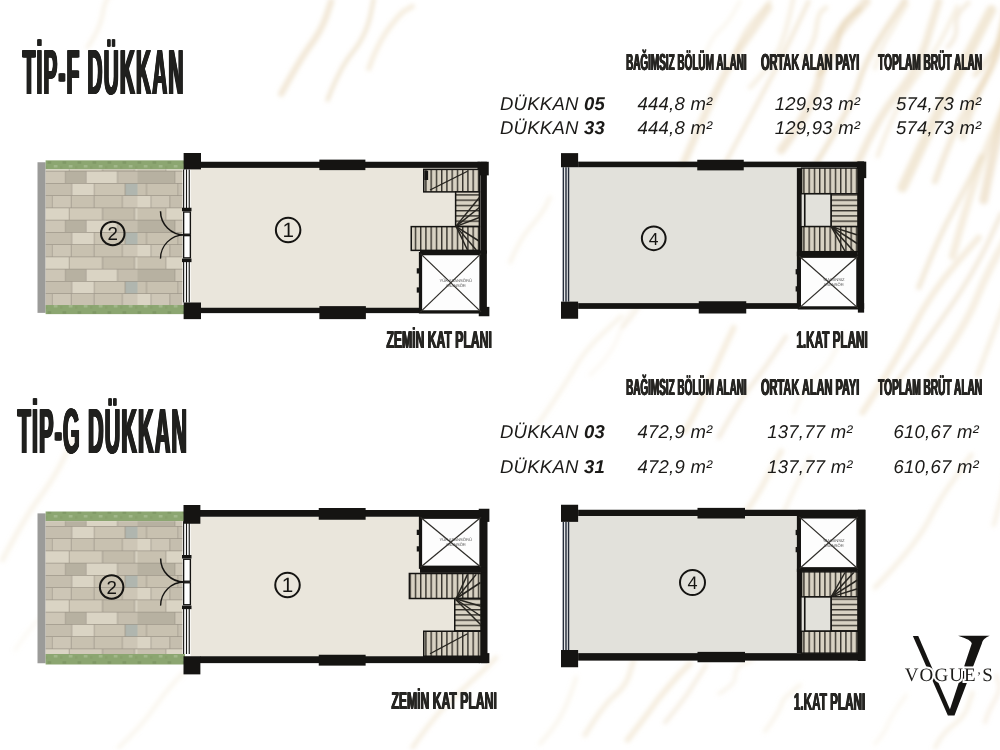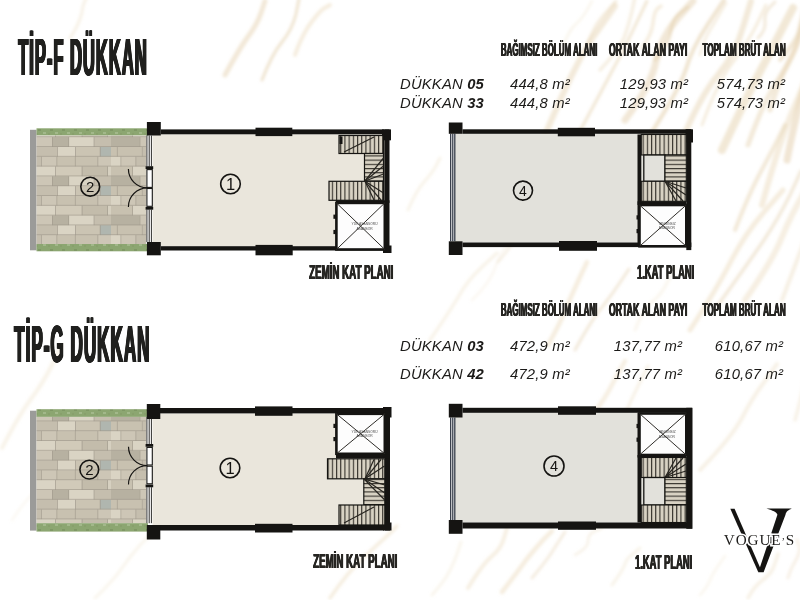--- a/index.html
+++ b/index.html
@@ -415,21 +415,21 @@
 
 <div class="hdr" style="font-size:18.5px;transform:scaleX(0.475);left:648px;top:300.5px;transform:translateX(-50%) scaleX(0.475);transform-origin:center top;">ORTAK ALAN PAYI</div>
 
 <div class="hdr" style="font-size:18.5px;transform:scaleX(0.437);left:744px;top:300.5px;transform:translateX(-50%) scaleX(0.437);transform-origin:center top;">TOPLAM BRÜT ALAN</div>
 
 <div class="rowtxt" style="left:400px;top:338px;">DÜKKAN <b>03</b></div>
 <div class="rowtxt" style="left:540px;top:338px;transform:translateX(-50%);">472,9 m²</div>
 <div class="rowtxt" style="left:648px;top:338px;transform:translateX(-50%);">137,77 m²</div>
 <div class="rowtxt b" style="left:749px;top:338px;transform:translateX(-50%);">610,67 m²</div>
 
-<div class="rowtxt" style="left:400px;top:365.5px;">DÜKKAN <b>42</b></div>
+<div class="rowtxt" style="left:400px;top:365.5px;">DÜKKAN <b>31</b></div>
 <div class="rowtxt" style="left:540px;top:365.5px;transform:translateX(-50%);">472,9 m²</div>
 <div class="rowtxt" style="left:648px;top:365.5px;transform:translateX(-50%);">137,77 m²</div>
 <div class="rowtxt b" style="left:749px;top:365.5px;transform:translateX(-50%);">610,67 m²</div>
 
 <div class="hdr" style="font-size:19.5px;transform:scaleX(0.5);left:309px;top:262.8px;transform-origin:left top;">ZEMİN KAT PLANI</div>
 
 <div class="hdr" style="font-size:19.5px;transform:scaleX(0.48);left:637px;top:262.8px;transform-origin:left top;">1.KAT PLANI</div>
 
 <div class="hdr" style="font-size:19.5px;transform:scaleX(0.5);left:312.7px;top:552.3px;transform-origin:left top;">ZEMİN KAT PLANI</div>
 

